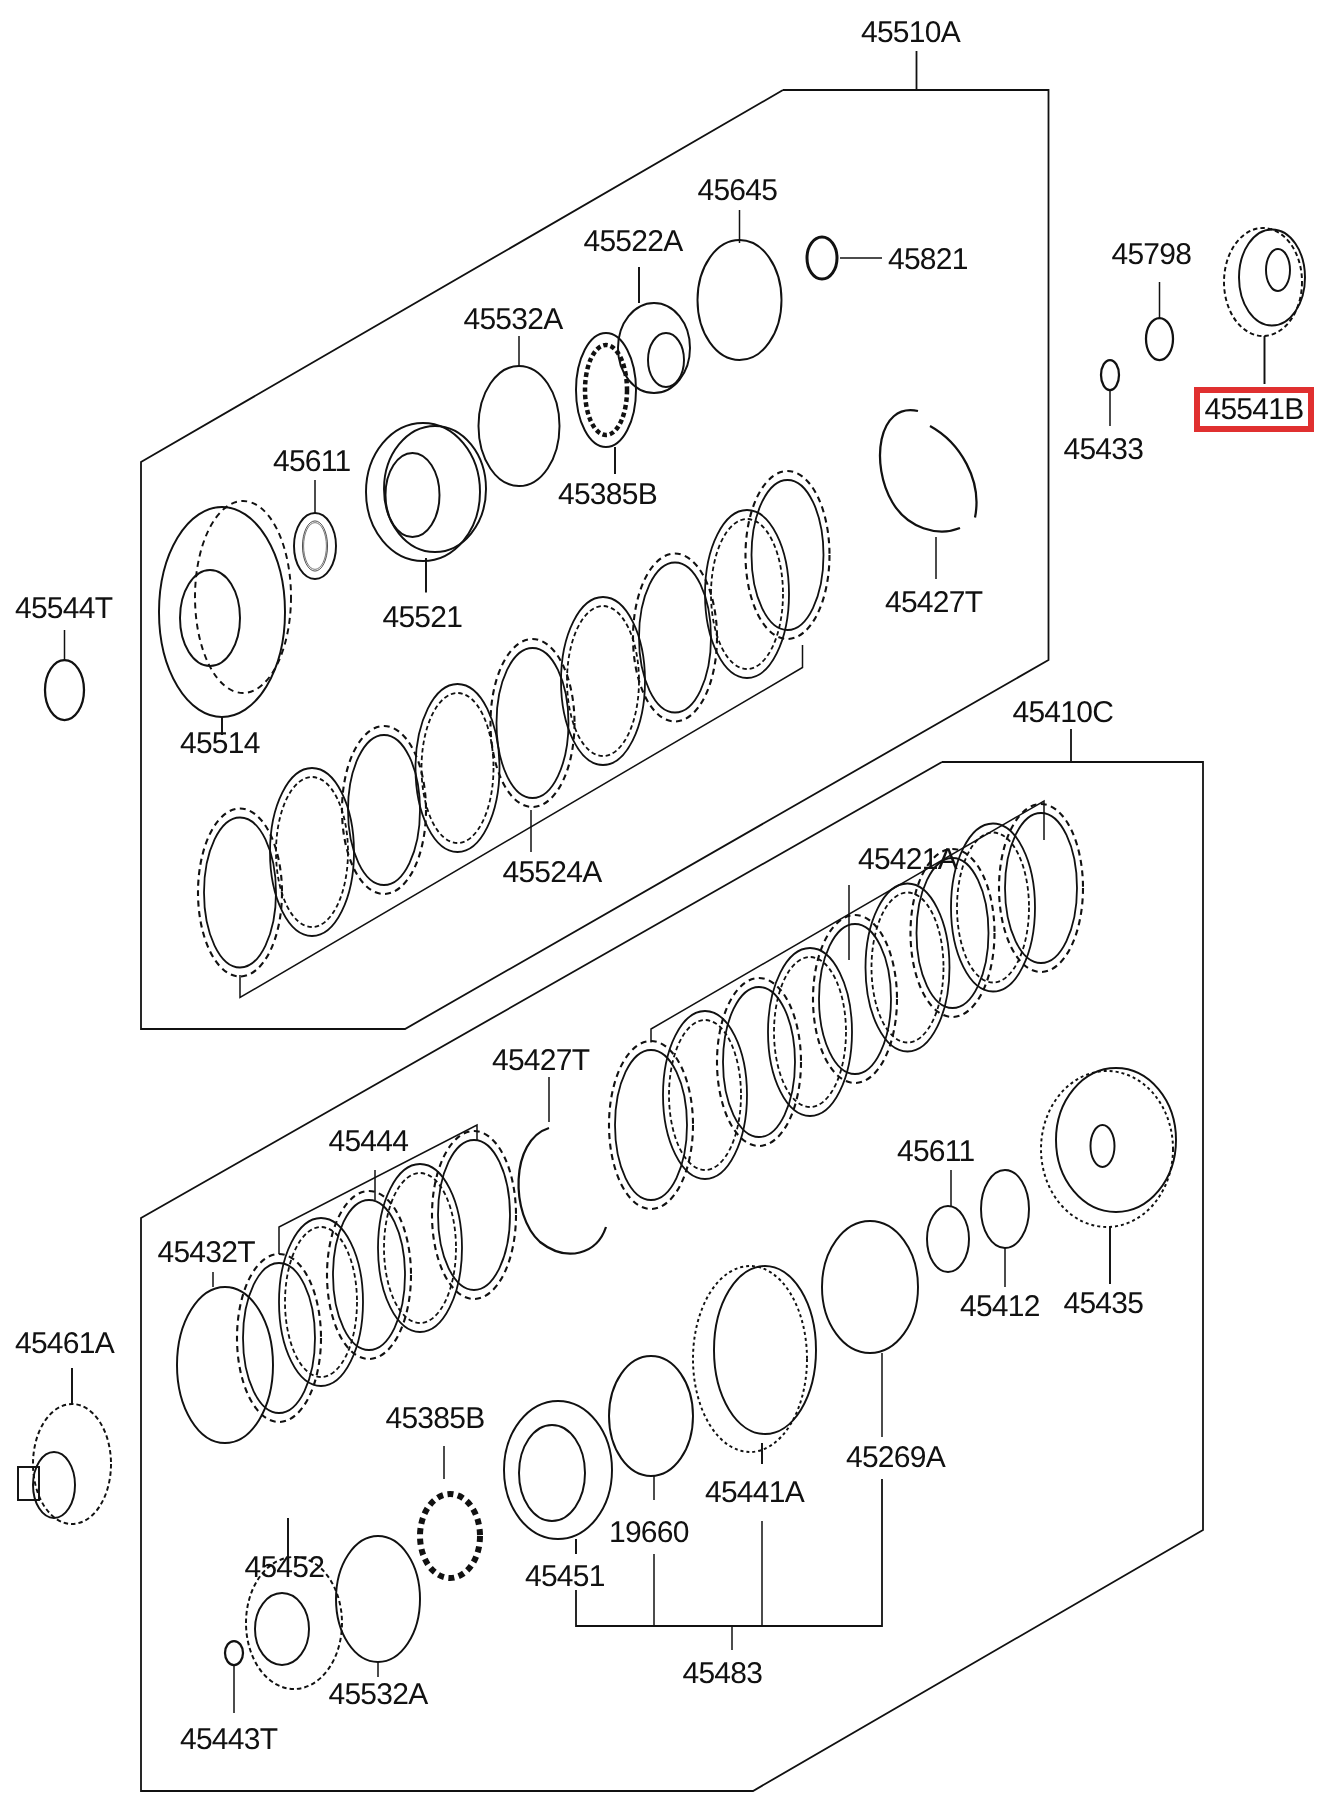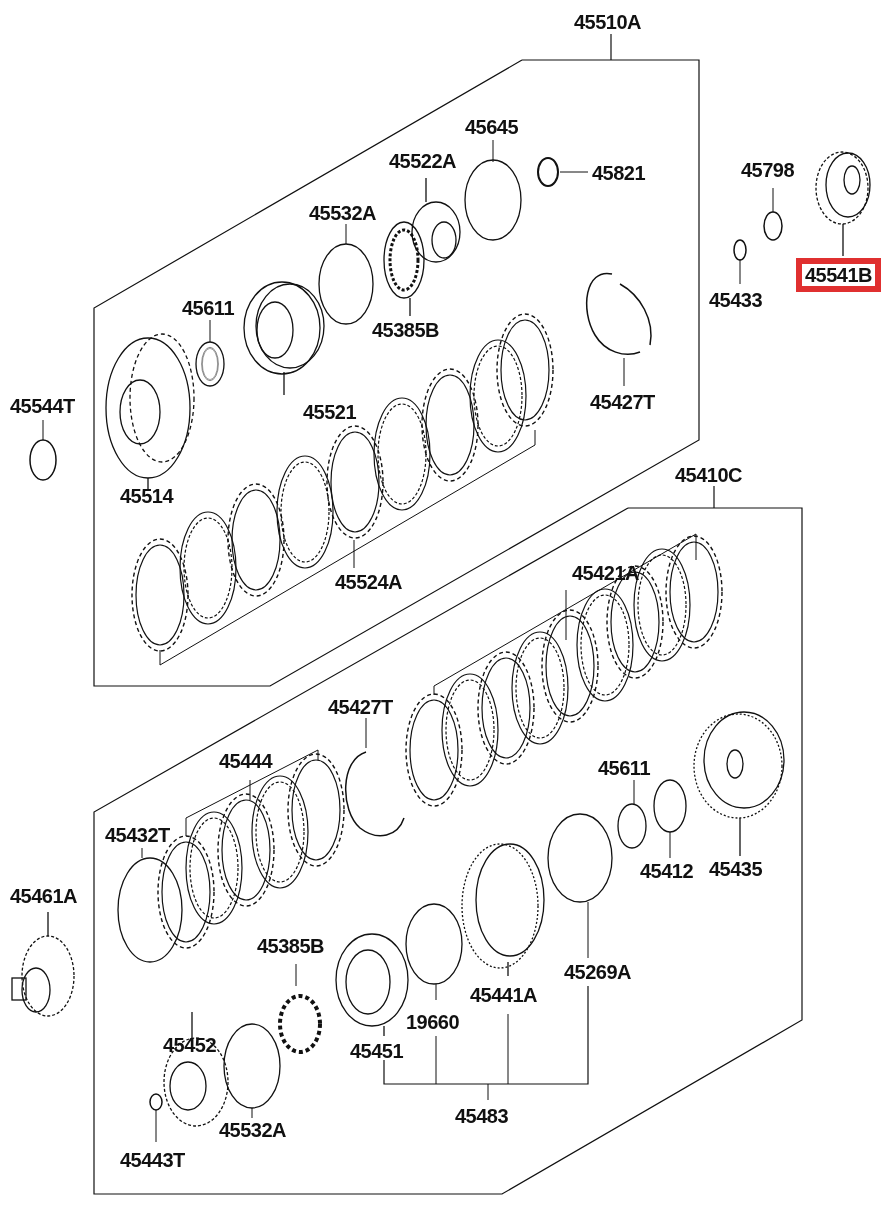--- a/index.html
+++ b/index.html
@@ -1,19 +1,19 @@
 <!DOCTYPE html>
 <html><head>
 <meta charset="utf-8">
 <style>
   html, body { margin:0; padding:0; background:#ffffff; }
-  #stage { position:relative; width:886px; height:1211px; overflow:hidden; background:#fff;font-weight:bold; }
+  #stage { position:relative; width:886px; height:1211px; overflow:hidden; background:#fff; }
   #stage svg { position:absolute; left:0; top:0; }
   .lbl { position:absolute; font-family:"Liberation Sans", sans-serif; font-size:20px; color:#111; white-space:nowrap; line-height:1; letter-spacing:-0.5px; cursor:pointer; }
-  .lbl.hl { border:6px solid #14b8a6; padding:1px 3px; background:#fff; }
+  .lbl.hl { border:4px solid #14b8a6; padding:1px 3px; background:#fff; }
 </style>
 </head>
 <body>
 
 <div id="stage">
   <svg width="886" height="1211" viewBox="0 0 886 1211">
     <defs>
       <g id="toothed">
         <ellipse cx="0" cy="0" rx="28" ry="56" fill="none" stroke="#111" stroke-width="1.4" stroke-dasharray="4 3"></ellipse>
         <ellipse cx="0" cy="0" rx="24" ry="50" fill="none" stroke="#111" stroke-width="1.2"></ellipse>
@@ -180,21 +180,21 @@
     <line x1="488" y1="1084" x2="488" y2="1100" stroke="#111"></line>
   </svg>
 
   <span class="lbl" style="left:574px;top:12px;">45510A</span>
   <span class="lbl" style="left:465px;top:117px;">45645</span>
   <span class="lbl" style="left:592px;top:163px;">45821</span>
   <span class="lbl" style="left:389px;top:151px;">45522A</span>
   <span class="lbl" style="left:309px;top:203px;">45532A</span>
   <span class="lbl" style="left:372px;top:320px;">45385B</span>
   <span class="lbl" style="left:182px;top:298px;">45611</span>
-  <span class="lbl" style="left:255px;top:402px;margin-left:48px;">45521</span>
+  <span class="lbl" style="left:255px;top:402px;">45521</span>
   <span class="lbl" style="left:10px;top:396px;">45544T</span>
   <span class="lbl" style="left:120px;top:486px;">45514</span>
   <span class="lbl" style="left:590px;top:392px;">45427T</span>
   <span class="lbl" style="left:335px;top:572px;">45524A</span>
   <span class="lbl" style="left:741px;top:160px;">45798</span>
   <span class="lbl" style="left:709px;top:290px;">45433</span>
   <span class="lbl hl" style="left: 796px; top: 258px; border-color: rgb(224, 48, 48);">45541B</span>
   <span class="lbl" style="left:675px;top:465px;">45410C</span>
   <span class="lbl" style="left:528px;top:563px;margin-left:44px;">45421A</span>
   <span class="lbl" style="left:328px;top:697px;">45427T</span>

